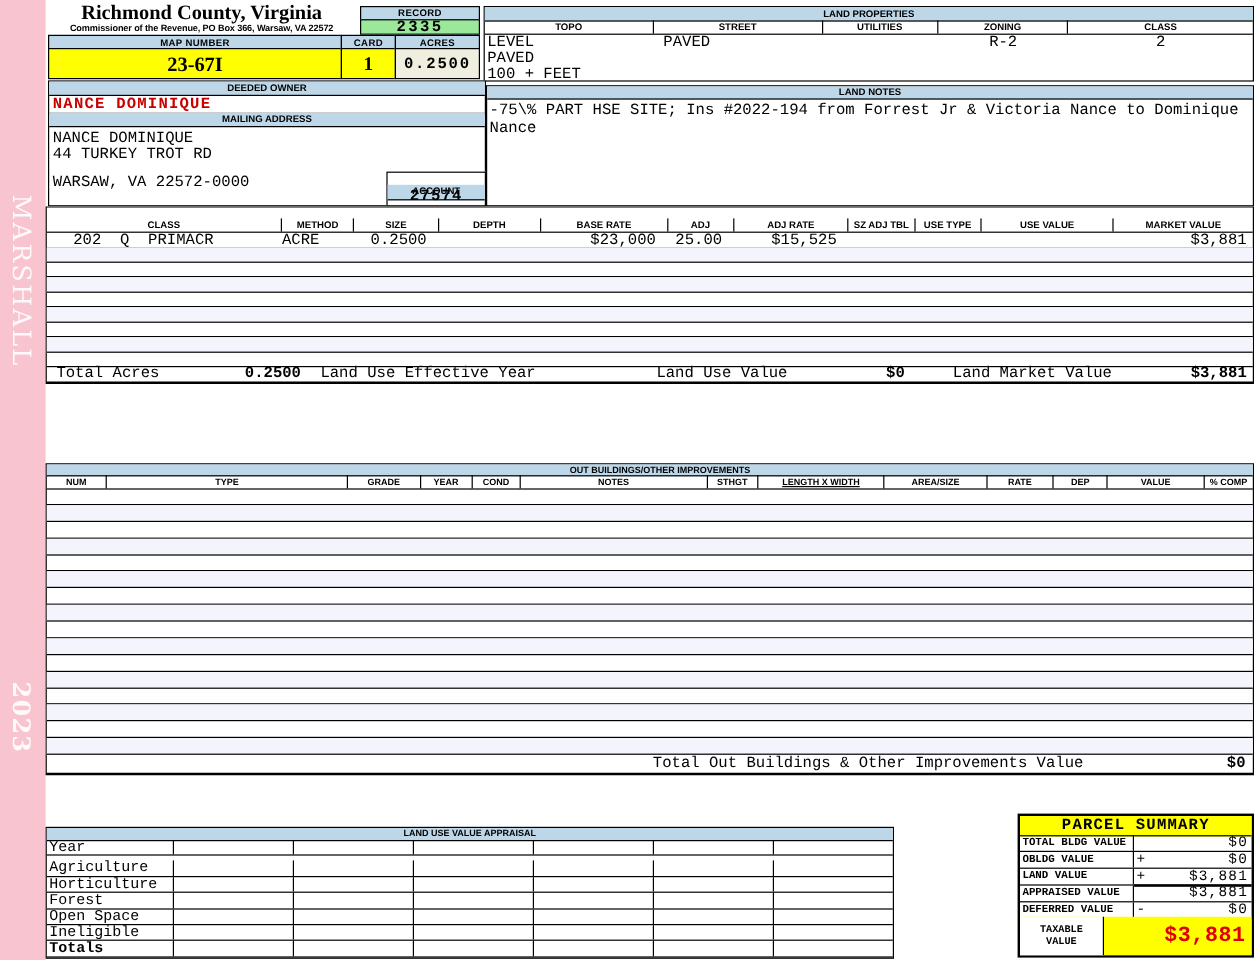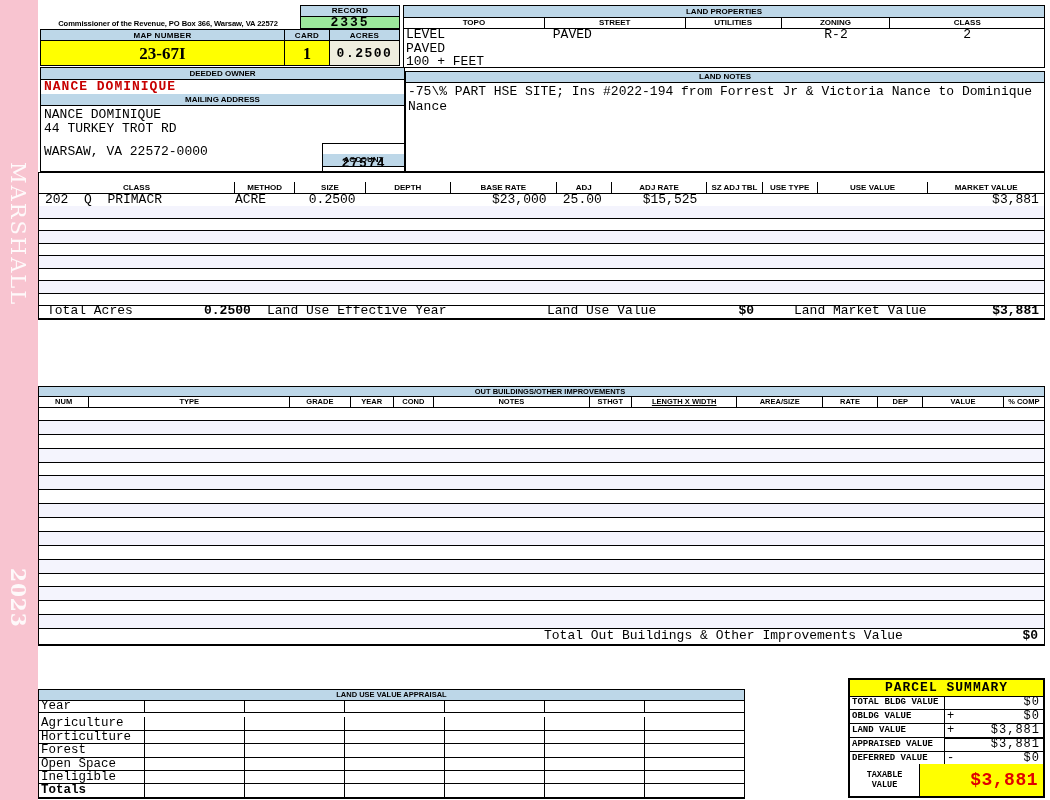--- a/index.html
+++ b/index.html
@@ -74,21 +74,21 @@
         font-weight:bold;font-size:7.5px;text-align:center;line-height:9px;}
   .ld-heads{position:absolute;left:0;right:0;top:9px;height:11px;display:flex;border-bottom:1px solid #000;}
   .ld-heads>div{font-weight:bold;font-size:8px;text-align:center;line-height:11px;
         border-right:1px solid #000;box-sizing:border-box;overflow:hidden;}
   .ld-heads>div:last-child{border-right:none;}
   .ld-row{position:absolute;left:0;right:0;top:20px;height:13px;display:flex;border-bottom:1px solid #000;
         font-size:13px;line-height:13px;}
   .ld-row>div{box-sizing:border-box;overflow:hidden;white-space:pre;}
   .lc0{width:19.5%;} .lc1{width:6%;} .lc2{width:7%;} .lc3{width:8.5%;} .lc4{width:10.5%;}
   .lc5{width:5.5%;} .lc6{width:9.5%;} .lc7{width:5.5%;} .lc8{width:5.5%;} .lc9{width:11%;} .lc10{width:11.5%;}
-  .cell-l{padding-left:6px;} .cell-r{text-align:right;padding-right:10px;}
+  .cell-l{padding-left:22px;} .cell-r{text-align:right;padding-right:10px;}
   .cell-r2{text-align:right;padding-right:5px;}
   .ld-empty{position:absolute;left:0;right:0;top:33px;height:100px;display:flex;flex-direction:column;}
   .erow{flex:1;border-bottom:1px solid #000;}
   .erow.alt{background:#F4F4FD;}
   .ld-total{position:absolute;left:0;right:0;bottom:0;height:14px;font-size:13px;line-height:14px;}
   .ld-total span{position:absolute;white-space:pre;}
   .b{font-weight:bold;}
   
   .ob{left:38px;top:386px;width:1007px;height:260px;border:1px solid #000;border-bottom-width:2px;background:#fff;}
   .ob-bar{position:absolute;left:0;right:0;top:0;height:9px;background:#BDD7E8;border-bottom:1px solid #000;
@@ -140,20 +140,21 @@
 </head>
 <body>
 
 <div class="page">
 
   <div class="spine">
     <div class="vtext clerk">MARSHALL</div>
     <div class="vtext year">2023</div>
   </div>
 
+  <div class="abs county-title">Richmond County, Virginia</div>
   <div class="abs commissioner">Commissioner of the Revenue, PO Box 366, Warsaw, VA 22572</div>
 
   <div class="abs hbar record-hd">RECORD</div>
   <div class="abs mono record-val">2335</div>
 
   <div class="abs hbar map-hd">MAP NUMBER</div>
   <div class="abs map-val">23-67I</div>
   <div class="abs hbar card-hd">CARD</div>
   <div class="abs card-val">1</div>
   <div class="abs hbar acres-hd">ACRES</div>

